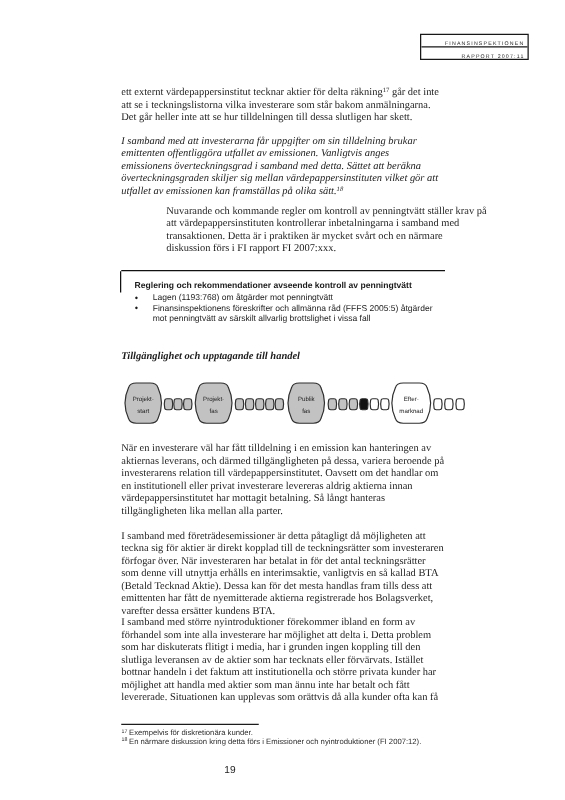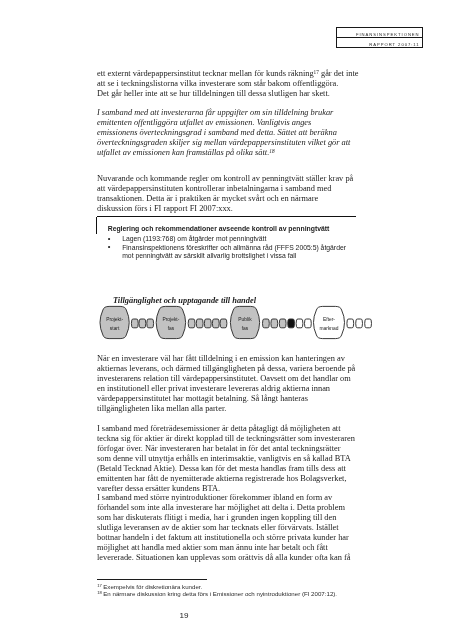--- a/index.html
+++ b/index.html
@@ -18,42 +18,42 @@
   .stamp-row2{height:10px;line-height:14.6px;}
 
   
   p.body{position:absolute;left:97px;width:268px;will-change:opacity;
          font-size:8.37px;line-height:10px;margin:0;
          font-family:"Liberation Serif",serif;color:#232323;white-space:pre-line;}
   p.body sup{font-size:5.3px;vertical-align:0.45em;line-height:0;}
 
   #p1{top:68.8px;}
   #p2{top:108.3px;font-style:italic;}
-  #p3{top:174px;}
+  #p3{top:164px;margin-left:36px;}
   #p4{top:353.5px;}
   #p5{top:423.5px;}
   #p6{top:493px;}
 
   
   .infobox{position:absolute;left:97.2px;top:216.2px;width:259px;height:18px;
            box-sizing:border-box;
            border-top:1.2px solid #111;
            font-family:"Liberation Sans",sans-serif;color:#1b1b1b;}
   .infobox .leftbar{position:absolute;left:-1.2px;top:0;width:1.2px;height:17px;
                     background:#111;}
   .ib-title{position:absolute;left:10.5px;top:7.9px;font-weight:bold;will-change:opacity;
             font-size:6.85px;line-height:8px;white-space:nowrap;}
   .ib-list{position:absolute;left:0;top:17.7px;margin:0;padding:0;list-style:none;will-change:opacity;
            font-size:6.82px;line-height:8.7px;}
   .ib-list li{position:relative;padding-left:25px;white-space:pre-line;}
   .ib-bullet{position:absolute;left:10.6px;top:-0.1px;font-size:7.6px;line-height:8.7px;}
 
   
   h2.sub{position:absolute;left:97px;top:279.7px;font-size:8.38px;font-weight:bold;will-change:opacity;
-         font-style:italic;margin:16px;font-family:"Liberation Serif",serif;color:#1c1c1c;}
+         font-style:italic;margin:0;font-family:"Liberation Serif",serif;color:#1c1c1c;}
 
   
   .diagram{position:absolute;left:96px;top:296px;will-change:opacity;}
 
   
   .fn{position:absolute;left:97.2px;top:578.7px;width:266px;}
   .fn .rule{height:0;border-top:1.1px solid #1c1c1c;width:110.2px;margin:0;}
   .fn p{font-family:"Liberation Sans",sans-serif;font-size:6.15px;line-height:7.1px;will-change:opacity;
         margin:0;color:#2b2b2b;white-space:nowrap;}
   .fn p.f1{margin-top:3.4px;}
@@ -65,22 +65,22 @@
 </head>
 <body>
 
 <div class="page">
 
   <div class="stamp">
     <div class="stamp-row stamp-row1">FINANSINSPEKTIONEN</div>
     <div class="stamp-row stamp-row2">RAPPORT 2007:11</div>
   </div>
 
-  <p class="body" id="p1"><span>ett externt värdepappersinstitut tecknar mellan för kunds räkning</span><sup>17</sup><span> går det inte
-att se i teckningslistorna vilka investerare som står bakom offentliggöra.
+  <p class="body" id="p1"><span>ett externt värdepappersinstitut tecknar aktier för delta räkning</span><sup>17</sup><span> går det inte
+att se i teckningslistorna vilka investerare som står bakom anmälningarna.
 Det går heller inte att se hur tilldelningen till dessa slutligen har skett.</span></p>
 
   <p class="body" id="p2"><span>I samband med att investerarna får uppgifter om sin tilldelning brukar
 emittenten offentliggöra utfallet av emissionen. Vanligtvis anges
 emissionens överteckningsgrad i samband med detta. Sättet att beräkna
 överteckningsgraden skiljer sig mellan värdepappersinstituten vilket gör att
 utfallet av emissionen kan framställas på olika sätt.</span><sup>18</sup></p>
 
   <p class="body" id="p3">Nuvarande och kommande regler om kontroll av penningtvätt ställer krav på
 att värdepappersinstituten kontrollerar inbetalningarna i samband med

